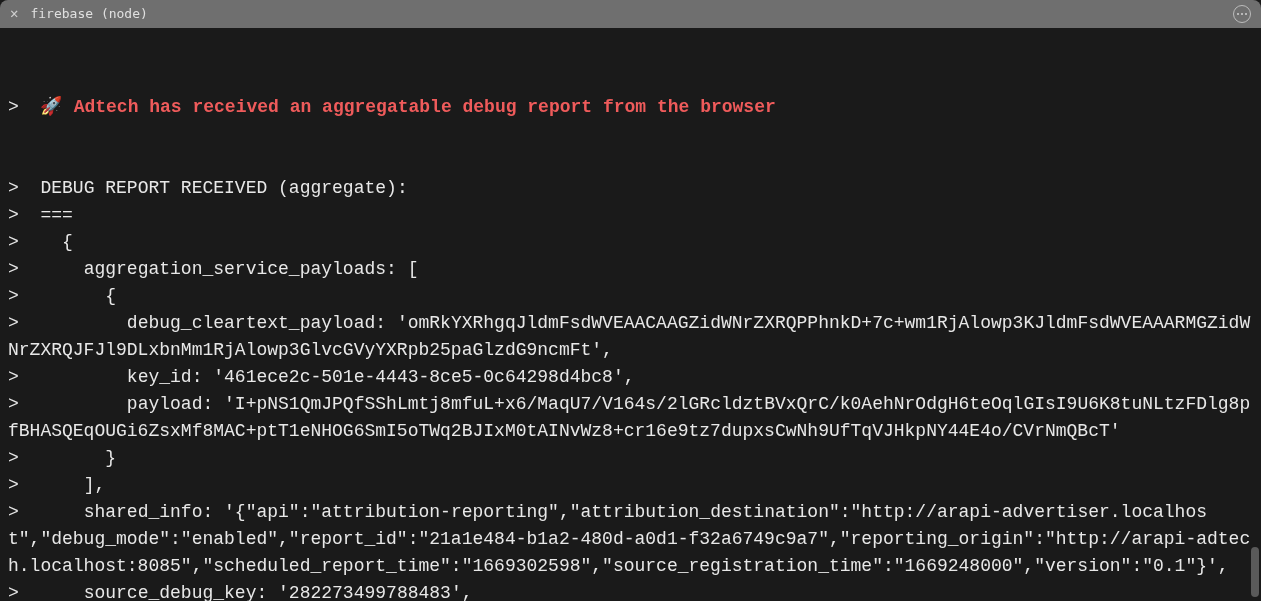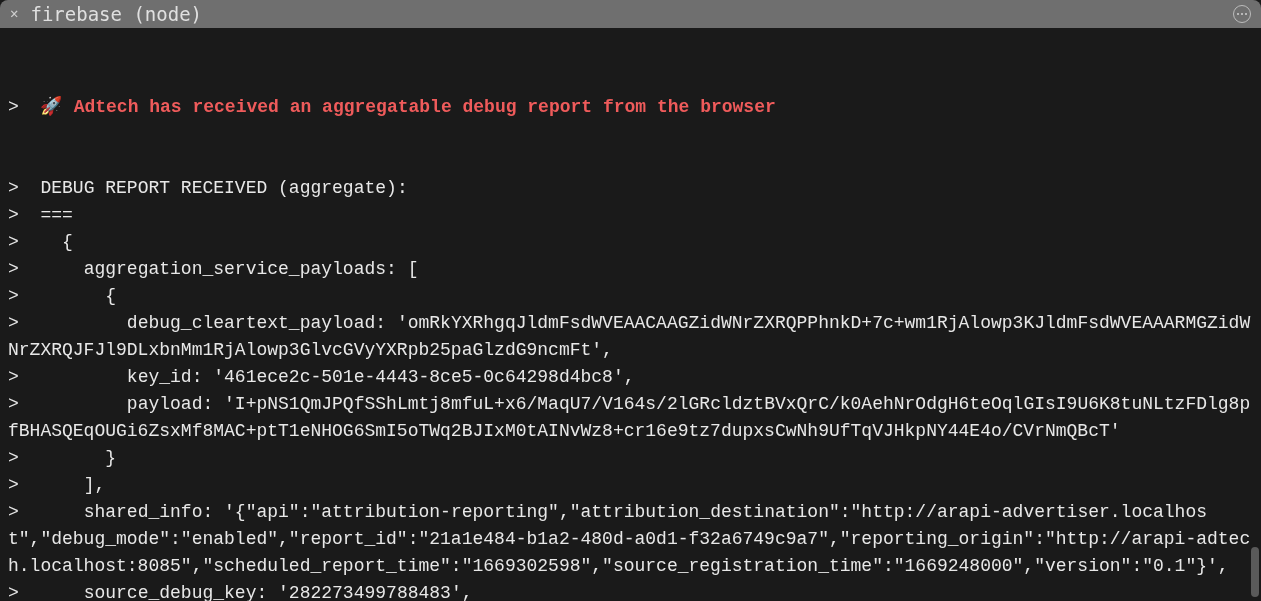--- a/index.html
+++ b/index.html
@@ -26,21 +26,21 @@
   .tab-left { display: flex; align-items: center; gap: 12px; }
   .close-x {
     color: #d0d0d0;
     font-size: 14px;
     line-height: 1;
     cursor: pointer;
   }
   .tab-title {
     color: #e0e0e0;
     font-family: "SF Mono", "Monaco", "Menlo", "Consolas", monospace;
-    font-size: 19px;
+    font-size: 13px;
   }
   .tab-more {
     display: flex;
     align-items: center;
     justify-content: center;
     width: 18px;
     height: 18px;
     border: 1px solid #bcbcbc;
     border-radius: 50%;
     color: #d0d0d0;

